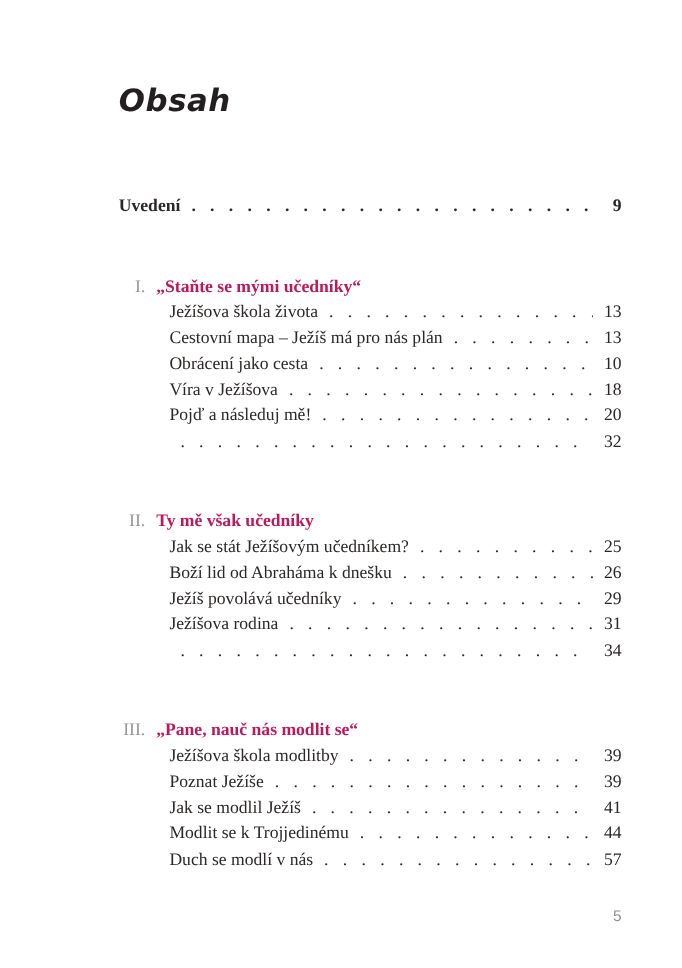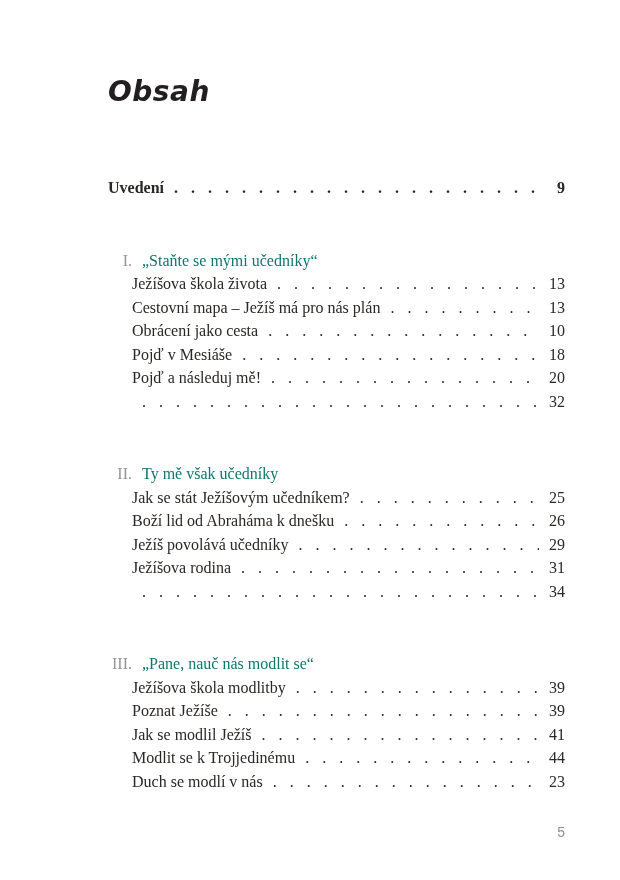--- a/index.html
+++ b/index.html
@@ -55,22 +55,22 @@
   }
   .numeral{
     flex:0 0 34px;
     width:34px;
     box-sizing:border-box;
     padding-right:10px;
     text-align:right;
     color:#969696;
     font-weight:400;
   }
-  .section-title{font-weight:400;color:#0f766e;}
-  .section-items{margin-left:24px;}
+  .section-title{font-weight:700;color:#be185d;}
+  .section-items{margin-left:46px;}
   .folio{
     position:absolute;
     right:55px;
     bottom:40px;
     font-family:"Liberation Sans","DejaVu Sans",sans-serif;
     font-size:14px;
     color:#8f8f8f;
     text-align:right;
   }
 </style>
@@ -108,21 +108,21 @@
     <span class="pagenum">13</span>
   </div>
 
   <div class="row">
     <span class="label">Obrácení jako cesta</span>
     <span class="leader"></span>
     <span class="pagenum">10</span>
   </div>
 
   <div class="row">
-    <span class="label">Pojď v Mesiáše</span>
+    <span class="label">Víra v Ježíšova</span>
     <span class="leader"></span>
     <span class="pagenum">18</span>
   </div>
 
   <div class="row">
     <span class="label">Pojď a následuj mě!</span>
     <span class="leader"></span>
     <span class="pagenum">20</span>
   </div>
 
@@ -196,21 +196,21 @@
 
   <div class="row">
     <span class="label">Modlit se k Trojjedinému</span>
     <span class="leader"></span>
     <span class="pagenum">44</span>
   </div>
 
   <div class="row">
     <span class="label">Duch se modlí v nás</span>
     <span class="leader"></span>
-    <span class="pagenum">23</span>
+    <span class="pagenum">57</span>
   </div>
 </div>
   </div>
 </div>
 
   </div>
 
   <div class="folio">5</div>
 
 </div>

